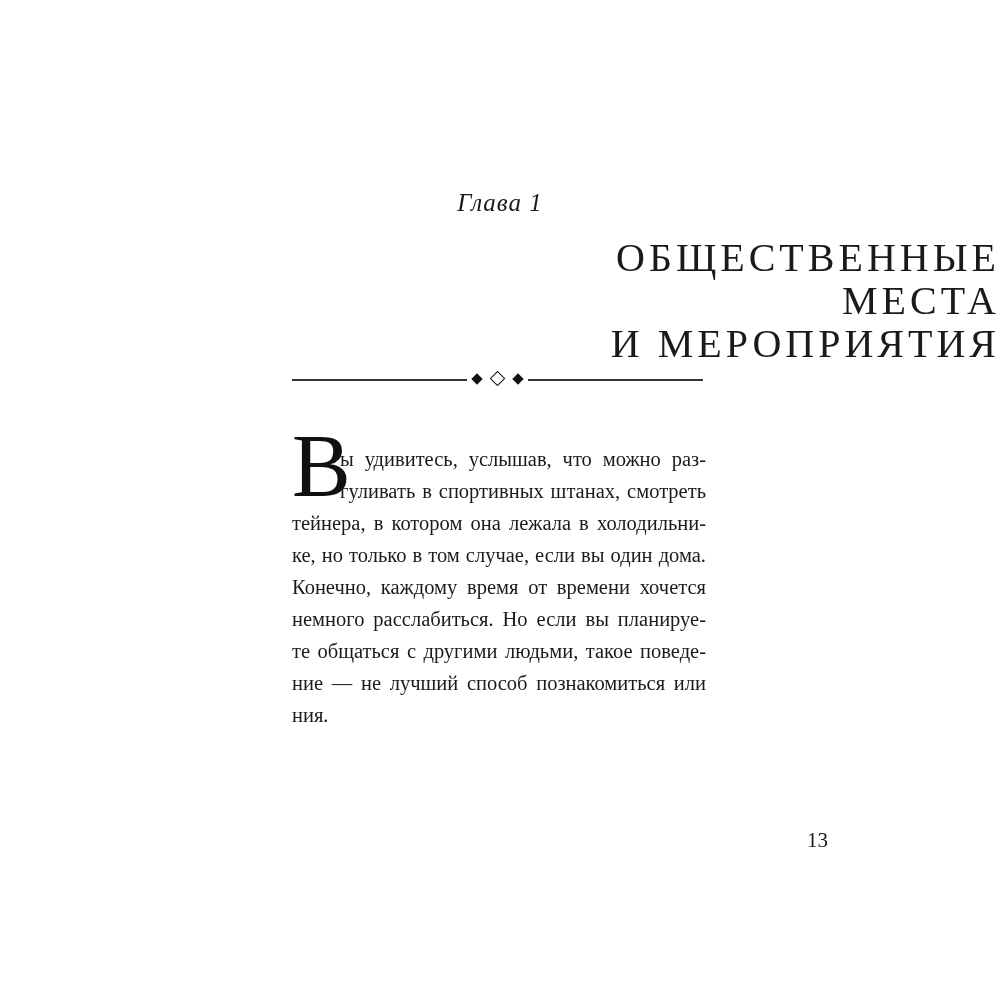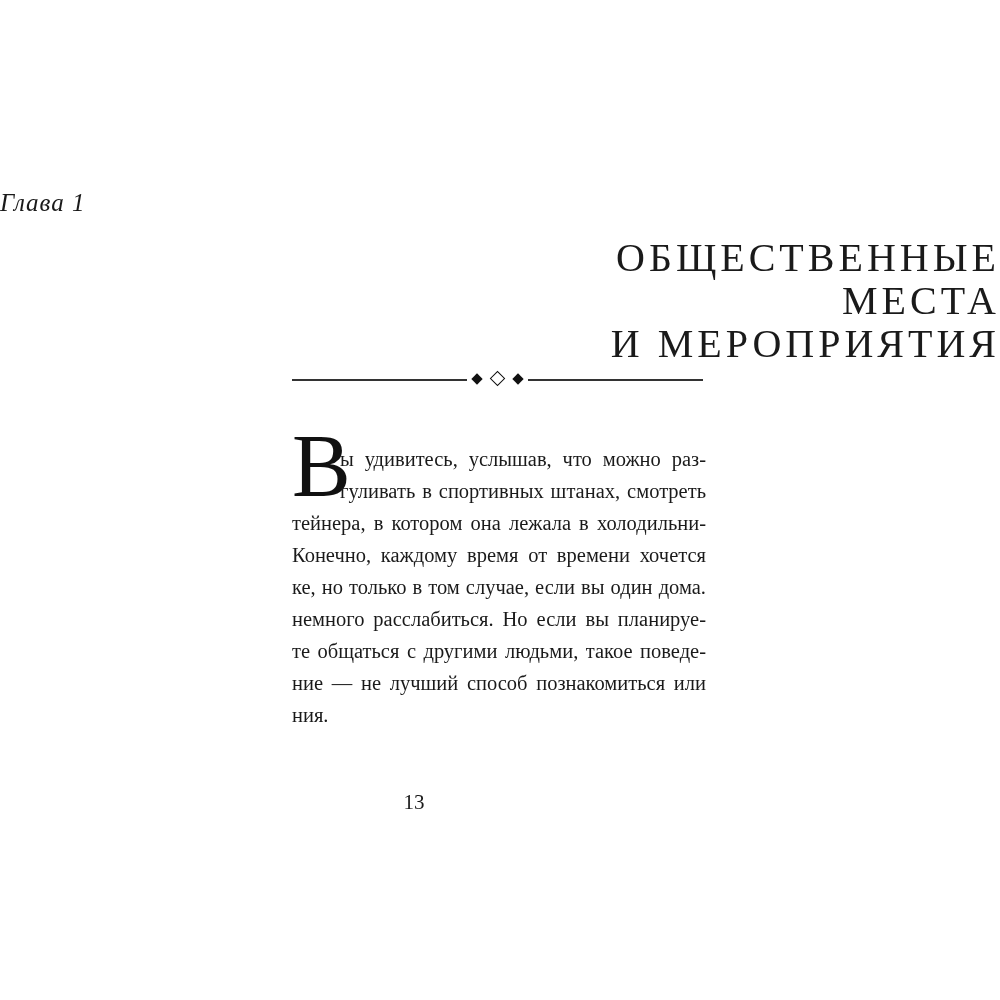--- a/index.html
+++ b/index.html
@@ -17,20 +17,21 @@
     }
     .page {
       position: absolute;
       left: 0; top: 0;
       width: 1000px; height: 1000px;
     }
     .chapter-label {
       position: absolute;
       left: 0; width: 1000px;
       top: 188px;
+      text-align: center;
       font-style: italic;
       font-size: 25px;
       letter-spacing: 1px;
       line-height: 30px;
     }
     .chapter-title {
       position: absolute;
       left: 0; width: 1000px;
       top: 236px;
       text-align: right;
@@ -97,22 +98,22 @@
       position: absolute;
       left: 292px;
       top: 422px;
       font-size: 88px;
       line-height: 88px;
       color: #111;
     }
     .page-number {
       position: absolute;
       left: 0; width: 828px;
-      top: 790px;
-      text-align: center;
+      top: 828px;
+      text-align: right;
       font-size: 21px;
       line-height: 24px;
     }
   </style>
 </head>
 <body>
 
 <div class="page">
 
   <div class="chapter-label">Глава 1</div>
@@ -130,22 +131,22 @@
     <div class="diamond filled" style="left:222px;"></div>
     <div class="rule right"></div>
   </div>
 
   <div class="drop-cap">В</div>
 
   <div class="body-text">
     <span class="line indented">ы удивитесь, услышав, что можно раз-</span>
     <span class="line indented">гуливать в спортивных штанах, смотреть</span>
     <span class="line">тейнера, в котором она лежала в холодильни-</span>
+    <span class="line">ке, но только в том случае, если вы один дома.</span>
     <span class="line">Конечно, каждому время от времени хочется</span>
-    <span class="line">ке, но только в том случае, если вы один дома.</span>
     <span class="line">немного расслабиться. Но если вы планируе-</span>
     <span class="line">те общаться с другими людьми, такое поведе-</span>
     <span class="line">ние — не лучший способ познакомиться или</span>
     <span class="line last">ния.</span>
   </div>
 
   <div class="page-number">13</div>
 
 </div>
 

